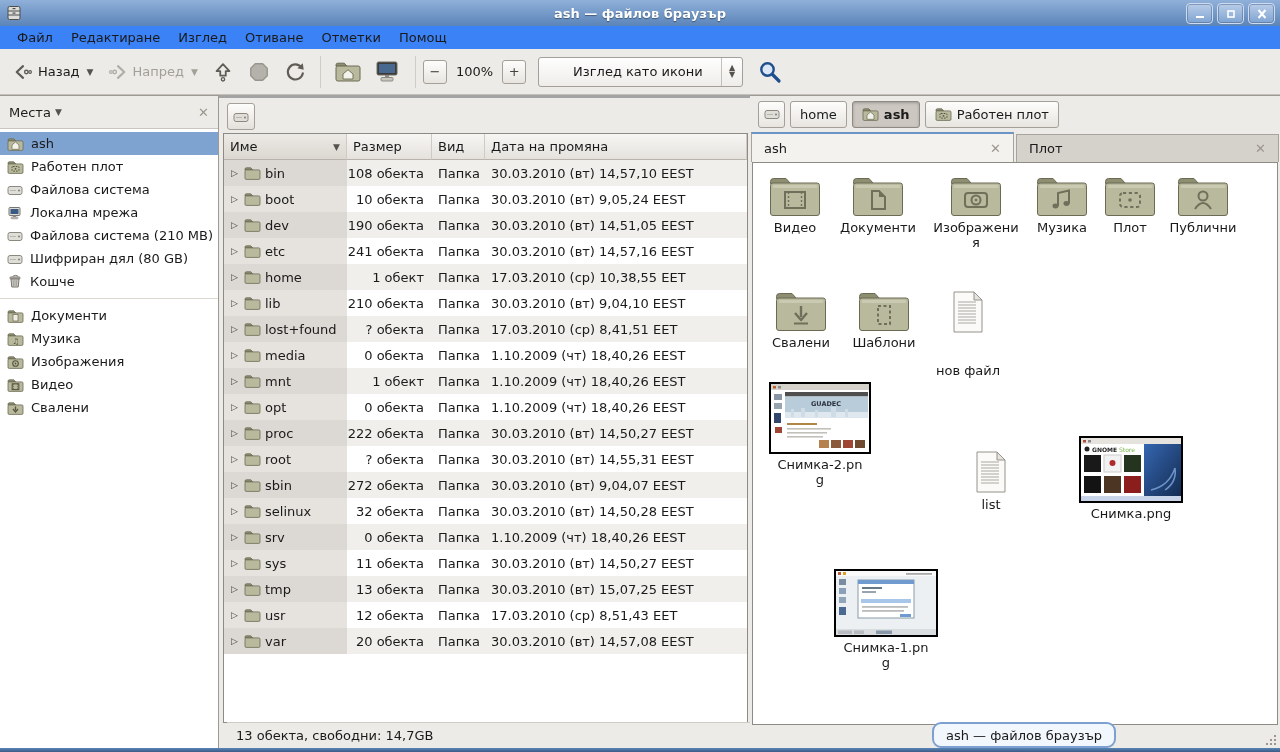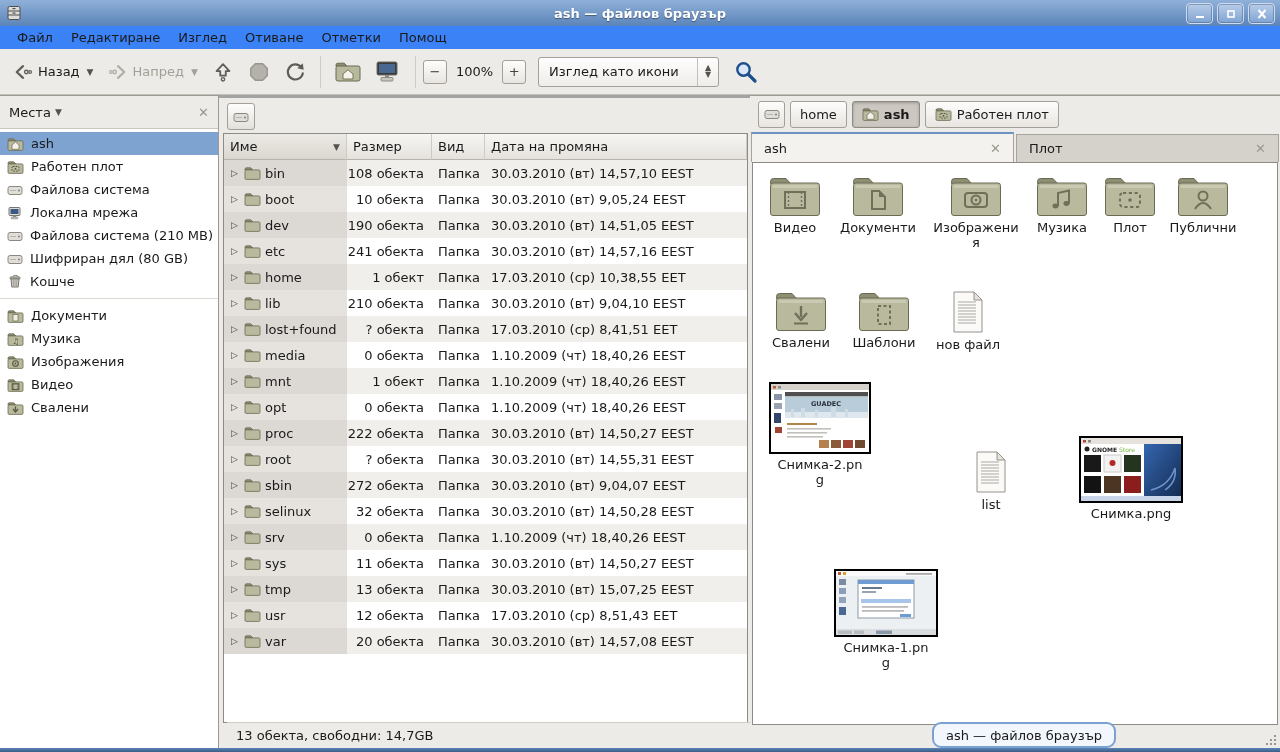--- a/index.html
+++ b/index.html
@@ -29,21 +29,21 @@
     border-bottom:1px solid #c4c0b9;display:flex;align-items:center;padding-left:6px;}
   .tb-btn{display:flex;align-items:center;gap:5px;padding:5px 7px;border-radius:3px;white-space:nowrap;}
   .tb-caret{font-size:9px;color:#55534d;margin-left:2px;}
   .tb-btn.disabled,.tb-btn.disabled .tb-caret{color:#a3a099;}
   .tb-sep{width:1px;height:32px;background:#cfccc5;margin:0 7px;}
   .sq-btn{width:22px;height:22px;border:1px solid #a49f98;border-radius:3px;
     background:linear-gradient(#fdfdfc,#e8e5e0);display:flex;align-items:center;justify-content:center;
     font-size:13px;color:#44423e;}
   .zoom-label{padding:0 9px;}
   .combo{height:28px;margin-left:12px;border:1px solid #a49f98;border-radius:3px;
-    background:linear-gradient(#fefefe,#efedea);display:flex;align-items:center;}
+    background:linear-gradient(#fefefe,#efedea);display:flex;align-items:center;padding-left:24px;}
   .combo-label{padding:0 10px;min-width:138px;}
   .combo-spin{width:20px;align-self:stretch;border-left:1px solid #c4c0b9;
     display:flex;flex-direction:column;align-items:center;justify-content:center;gap:1px;color:#55534d;}
   .combo-spin span{font-size:8px;line-height:6px;}
   .search-btn{margin-left:12px;padding:3px;}
   
   .sidebar{position:absolute;left:0;top:95px;width:218px;bottom:4px;background:#fff;
     border-right:1px solid #9d9a93;border-top:1px solid #9d9a93;}
   .sidebar-header{height:32px;background:#edebe7;border-bottom:1px solid #cac6bf;
     display:flex;align-items:center;padding:0 9px;}
@@ -958,21 +958,21 @@
             <path d="M1.5 6.5 q0-3 3-3 h12.5 l4.5 5 h-20z" fill="#8e8e72" stroke="#6b6b54"></path>
             <rect x="1.5" y="8" width="49" height="32.5" rx="2.5" fill="#b9b99e" stroke="#6b6b54"></rect>
             <rect x="3.5" y="10" width="45" height="3" rx="1.5" fill="#cacab3"></rect>
             <g transform="translate(26,25)">
               <path d="M-6 -9 h12 v18 h-12 z" fill="none" stroke="#70705a" stroke-width="2" stroke-dasharray="3,2.5"></path>
             </g>
           </svg>
         </span>
         <div class="icon-label">Шаблони</div>
       </div>
-      <div class="icon-cell" style="left: 167px; top: 127px;">
+      <div class="icon-cell" style="left: 167px; top: 127px; gap: 26px;">
         <span>
           <svg width="34" height="44" viewBox="0 0 34 44">
             <path d="M3 2 h20 l8 8 v32 h-28 z" fill="#fbfaf8" stroke="#95928a"></path>
             <path d="M23 2 l8 8 h-8 z" fill="#e6e3dd" stroke="#95928a"></path>
             <line x1="7" y1="12" x2="25" y2="12" stroke="#b9b6b0" stroke-width="1.2"></line>
             <line x1="7" y1="15" x2="25" y2="15" stroke="#b9b6b0" stroke-width="1.2"></line>
             <line x1="7" y1="18" x2="25" y2="18" stroke="#b9b6b0" stroke-width="1.2"></line>
             <line x1="7" y1="21" x2="25" y2="21" stroke="#b9b6b0" stroke-width="1.2"></line>
             <line x1="7" y1="24" x2="25" y2="24" stroke="#b9b6b0" stroke-width="1.2"></line>
             <line x1="7" y1="27" x2="25" y2="27" stroke="#b9b6b0" stroke-width="1.2"></line>

